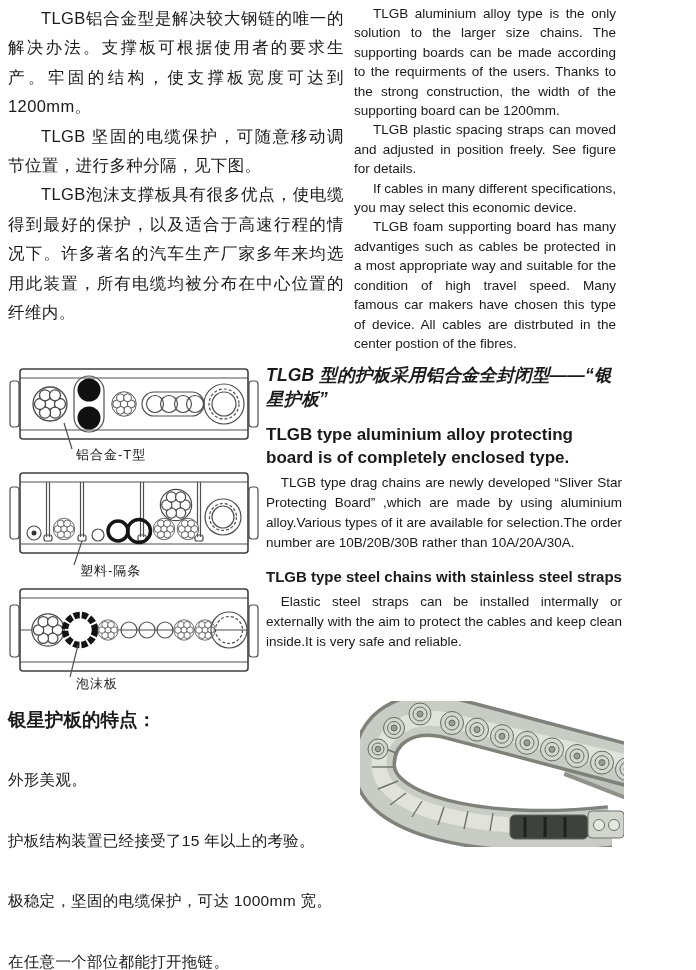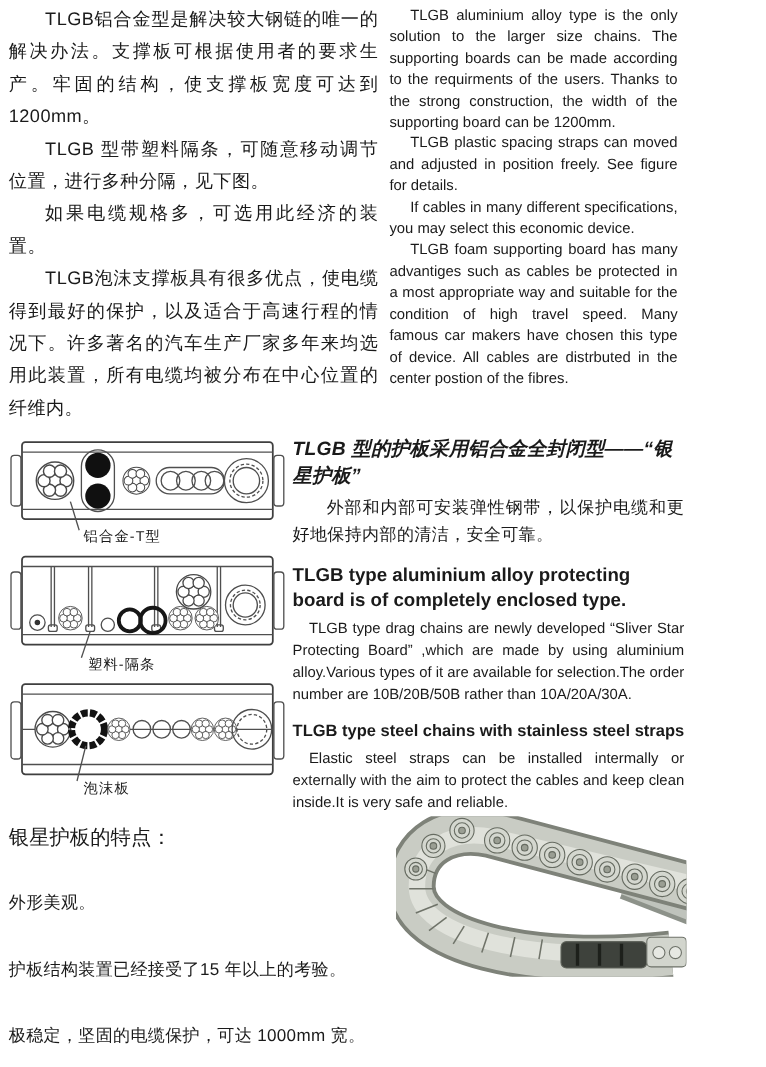--- a/index.html
+++ b/index.html
@@ -25,35 +25,34 @@
   .flower circle { stroke:#4a4a4a; fill:#ffffff; stroke-width:1.3; }
 
   .sections .h-zh { font-size:17.5px; font-weight:bold; margin:2px 0 5px; letter-spacing:0.2px;font-style:italic; }
   .sections .p-zh { font-size:15.5px; line-height:25px; margin:0 0 3px; text-indent:2em; text-align:justify; letter-spacing:0.3px; }
   .sections .h-en { font-size:17px; font-weight:bold; line-height:23px; margin:12px 0 4px; }
   .sections .h-en.nowrap { white-space:nowrap; font-size:15px; }
   .sections .p-en { font-size:13.5px; line-height:20px; margin:0; text-indent:1.1em; text-align:justify; }
 
   
   .lower-row { display:grid; grid-template-columns:352px 1fr; margin-top:2px; }
-  .features-zh .fh { font-size:18.5px; font-weight:normal; margin:6px 0 5px; }
+  .features-zh .fh { font-size:18.5px; font-weight:bold; margin:6px 0 5px; }
   .features-zh .fi { font-size:15.5px; line-height:24.5px; letter-spacing:0.3px;margin-top:36px; }
 
   .media-col { position:relative; }
 </style>
 </head>
 <body>
 
 <div class="page">
 
   <div class="top-row">
     <div class="zh-intro">
       <p>TLGB铝合金型是解决较大钢链的唯一的解决办法。支撑板可根据使用者的要求生产。牢固的结构，使支撑板宽度可达到 1200mm。</p>
-      <p>TLGB 型带塑料隔条，可随意移动调节位置，进行多种分隔，见下图。</p>
-      <p>如果电缆规格多，可选用此经济的装置。</p>
+      <p>TLGB 坚固的电缆保护，可随意移动调节位置，进行多种分隔，见下图。</p>
       <p>TLGB泡沫支撑板具有很多优点，使电缆得到最好的保护，以及适合于高速行程的情况下。许多著名的汽车生产厂家多年来均选用此装置，所有电缆均被分布在中心位置的纤维内。</p>
     </div>
     <div class="en-intro">
       <p>TLGB aluminium alloy type is the only solution to the larger size chains. The supporting boards can be made according to the requirments of the users. Thanks to the strong construction, the width of the supporting board can be 1200mm.</p>
       <p>TLGB plastic spacing straps can moved and adjusted in position freely. See figure for details.</p>
       <p>If cables in many different specifications, you may select this economic device.</p>
       <p>TLGB foam supporting board has many advantiges such as cables be protected in a most appropriate way and suitable for the condition of high travel speed. Many famous car makers have chosen this type of device. All cables are distrbuted in the center postion of the fibres.</p>
     </div>
   </div>
 
@@ -160,23 +159,22 @@
           <circle cx="221" cy="45" r="18" fill="#fff" class="fig-line"></circle>
           <circle class="fig-line" cx="221" cy="45" r="13.5" stroke-dasharray="3 2"></circle>
         </g>
         <polyline class="fig-line" points="70,60 62,92"></polyline>
         <text class="fig-label" x="68" y="103">泡沫板</text>
       </svg>
     </div>
 
     <div class="sections">
       <div class="h-zh">TLGB 型的护板采用铝合金全封闭型——“银星护板”</div>
-      <p class="p-zh">外部和内部可安装弹性钢带，以保护电缆和更好地保持内部的清洁，安全可靠。</p>
       <div class="h-en">TLGB type aluminium alloy protecting board is of completely enclosed type.</div>
-      <p class="p-en">TLGB type drag chains are newly developed “Sliver Star Protecting Board” ,which are made by using aluminium alloy.Various types of it are available for selection.The order number are 10B/20B/50B rather than 10A/20A/30A.</p>
+      <p class="p-en">TLGB type drag chains are newly developed “Sliver Star Protecting Board” ,which are made by using aluminium alloy.Various types of it are available for selection.The order number are 10B/20B/30B rather than 10A/20A/30A.</p>
       <div class="h-en nowrap">TLGB type steel chains with stainless steel straps</div>
       <p class="p-en">Elastic steel straps can be installed intermally or externally with the aim to protect the cables and keep clean inside.It is very safe and reliable.</p>
     </div>
   </div>
 
   <div class="lower-row">
     <div>
       <div class="features-zh">
         <div class="fh">银星护板的特点：</div>
         <div class="fi">外形美观。</div>

